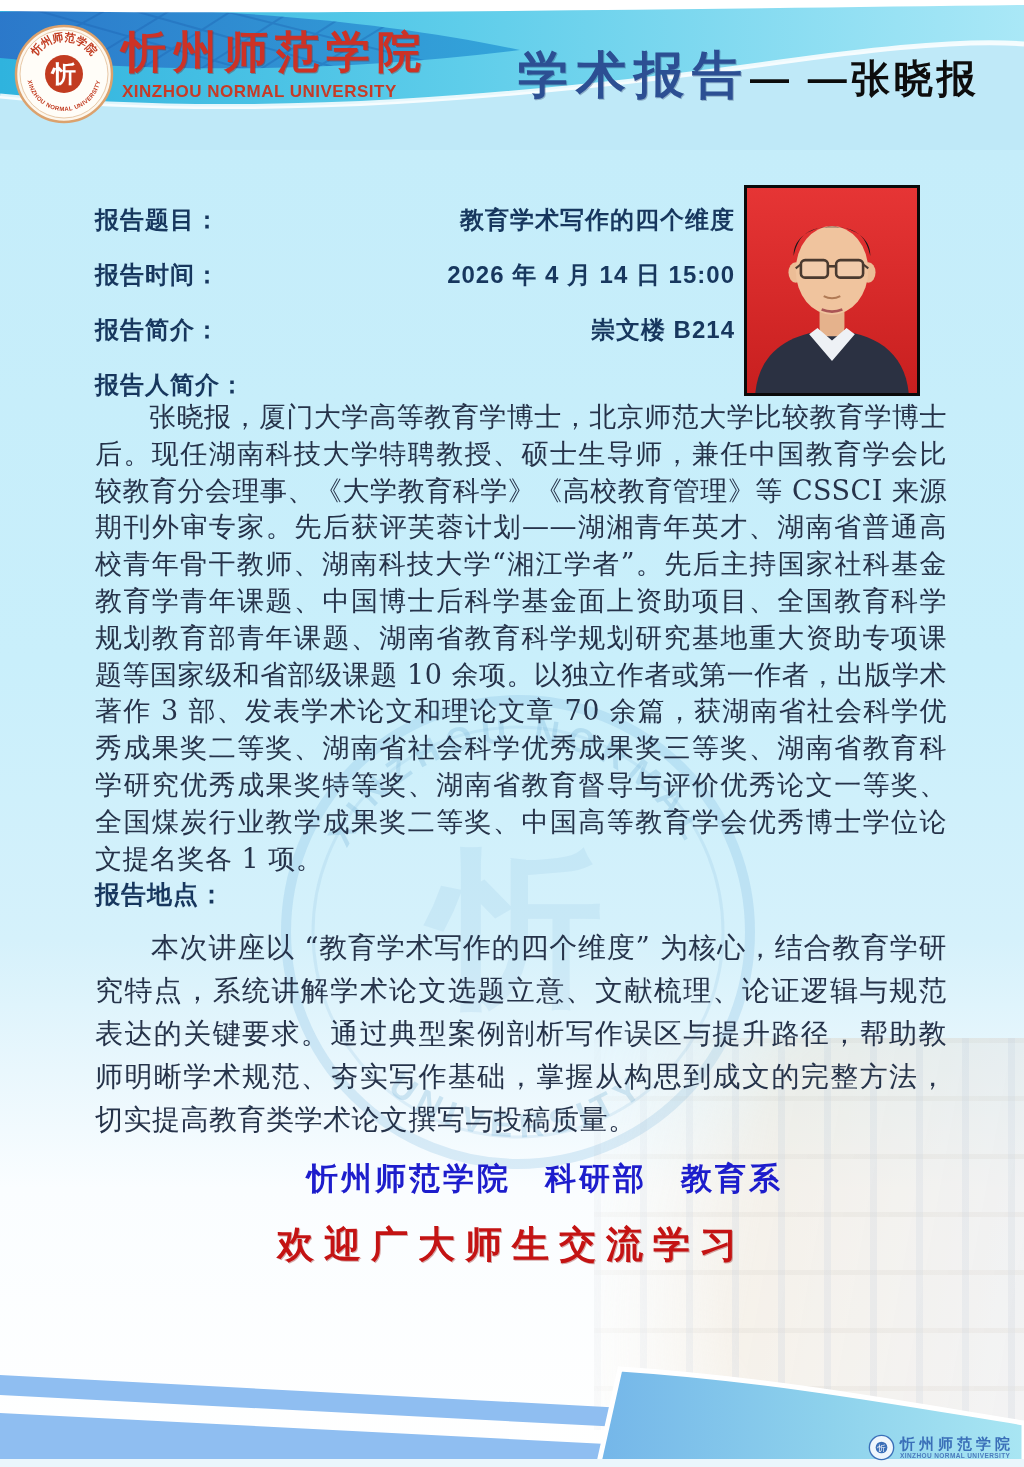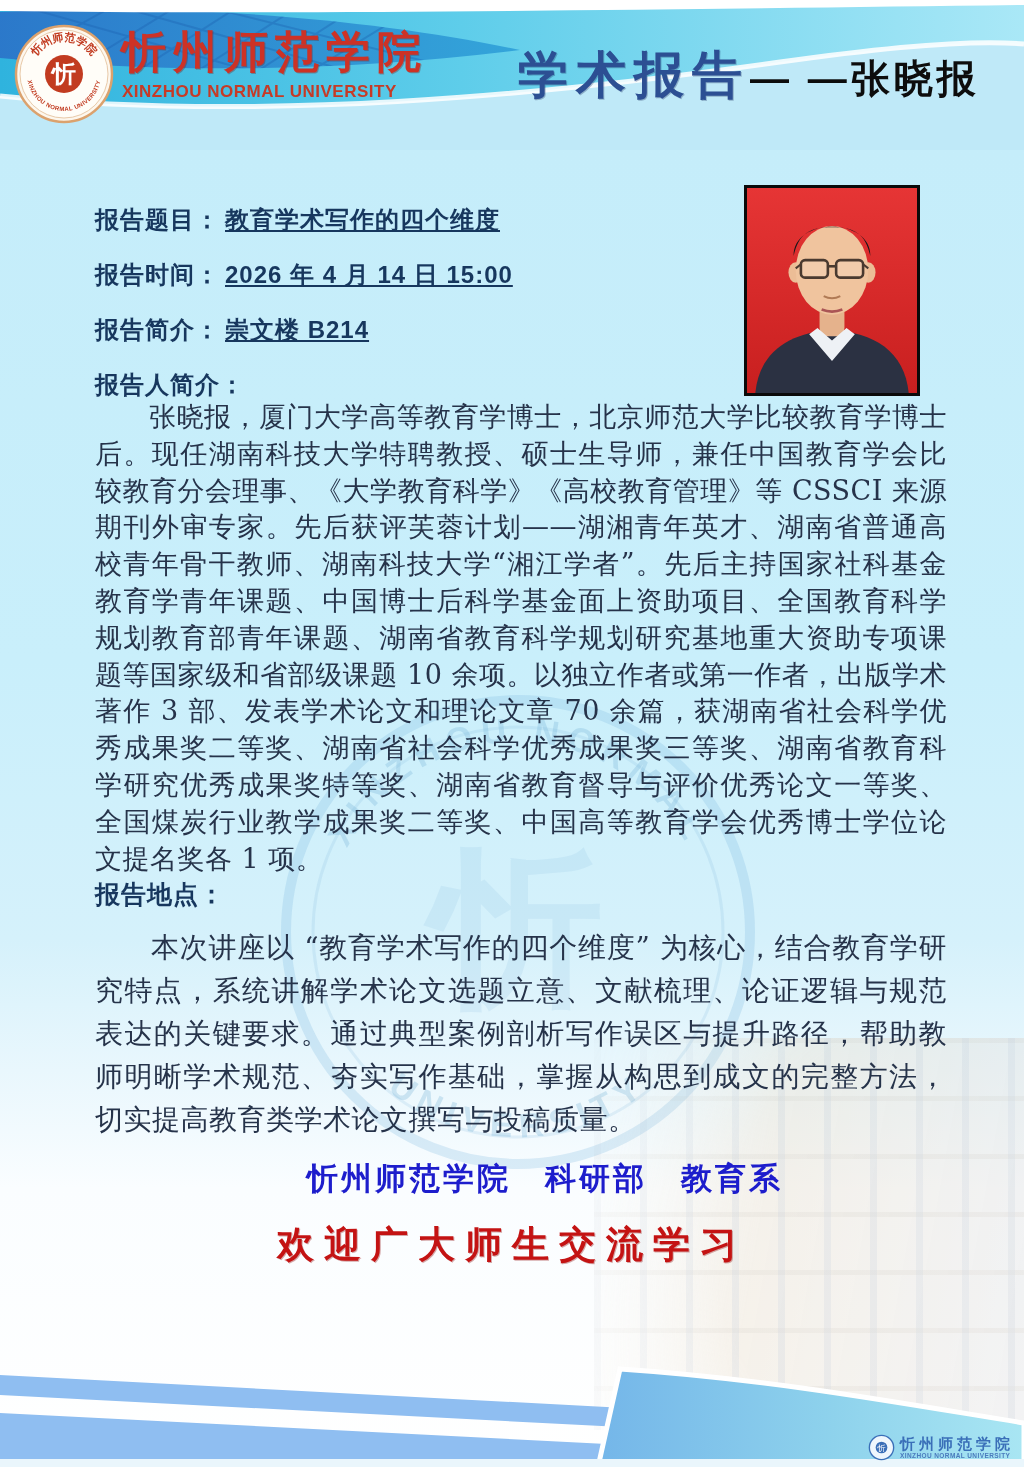--- a/index.html
+++ b/index.html
@@ -31,23 +31,23 @@
     position:absolute;right:0;top:1038px;width:430px;height:392px;pointer-events:none;opacity:.55;
     background:
       repeating-linear-gradient(90deg,rgba(175,185,200,.30) 0 7px,rgba(0,0,0,0) 7px 46px),
       repeating-linear-gradient(180deg,rgba(185,175,160,.22) 0 5px,rgba(0,0,0,0) 5px 58px),
       linear-gradient(100deg,rgba(236,224,206,0) 0%,rgba(236,224,206,.75) 40%,rgba(228,228,230,.8) 100%);
     -webkit-mask-image:radial-gradient(130% 120% at 100% 55%,#000 55%,rgba(0,0,0,0) 98%);
     mask-image:radial-gradient(130% 120% at 100% 55%,#000 55%,rgba(0,0,0,0) 98%);
   }
   
   .details{position:absolute;left:95px;top:192px;width:640px;}
-  .detail-row{height:55px;display:flex;align-items:center;}
+  .detail-row{height:55px;display:flex;align-items:center;justify-content:space-between;}
   .detail-label,.detail-value{font-size:24px;font-weight:bold;color:#17375e;letter-spacing:1px;}
-  .detail-value{margin-left:5px;text-decoration:underline;}
+  .detail-value{margin-left:5px;}
   
   .photo{position:absolute;left:744px;top:185px;width:170px;height:205px;border:3px solid #0a0a0a;background:#d42828;}
   .photo svg{width:100%;height:100%;}
   
   .bio{
     position:absolute;left:95px;top:399px;width:852px;
     font-family:"DejaVu Serif", serif;font-size:27px;line-height:36.8px;color:#26334a;
     text-align:justify;text-indent:2em;letter-spacing:.5px;
   }
   .section-heading{position:absolute;left:95px;font-size:25px;font-weight:bold;color:#17375e;letter-spacing:1px;}

